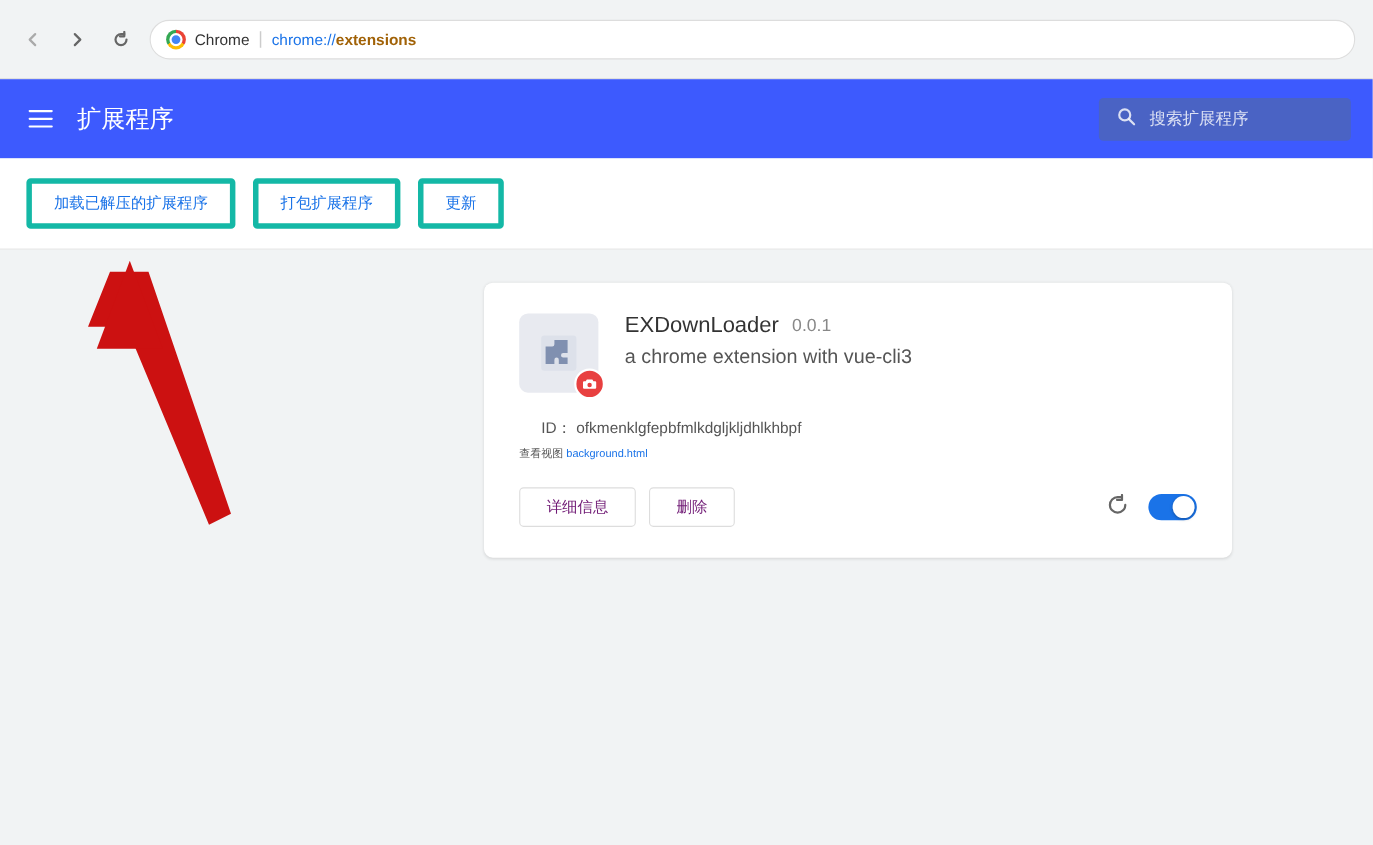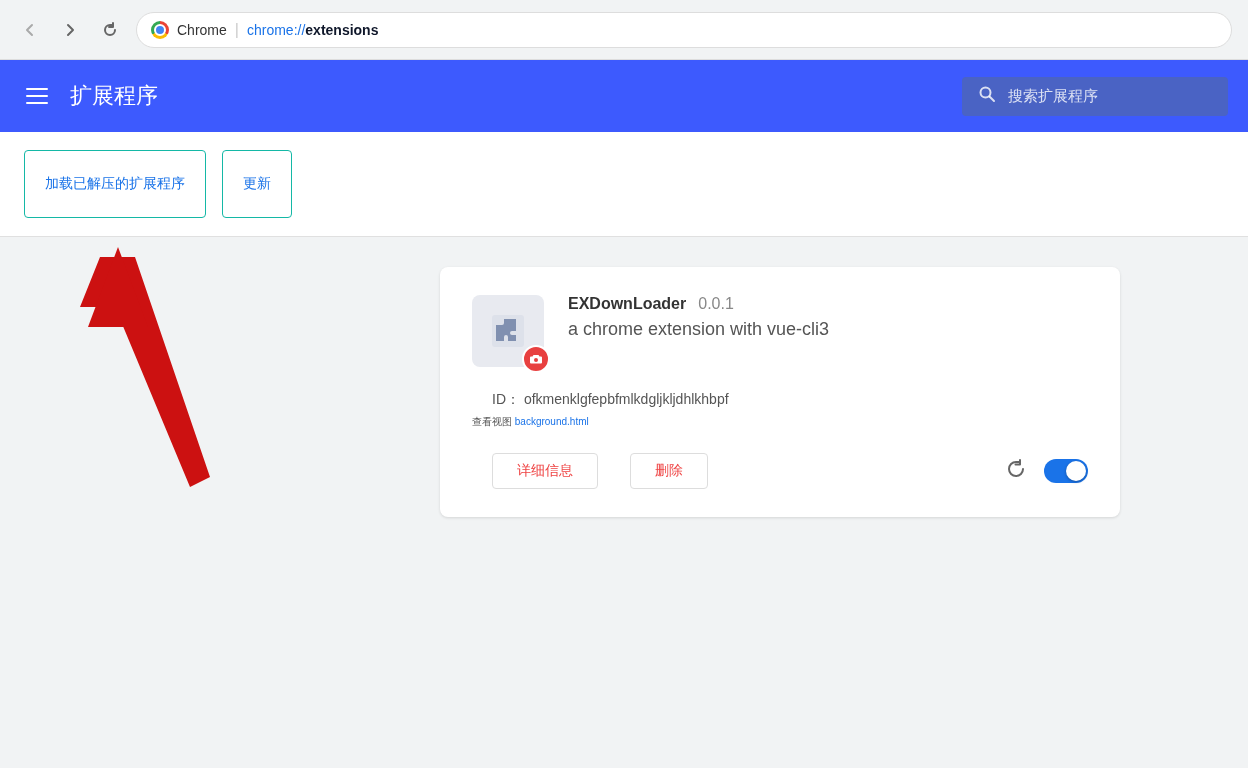--- a/index.html
+++ b/index.html
@@ -6,21 +6,21 @@
     body { font-family: 'Segoe UI', Arial, sans-serif; background: #f1f3f4; width: 1248px; min-height: 768px; }
 
     
     .browser-chrome {
       background: #f1f3f4;
       padding: 10px 16px;
       display: flex;
       align-items: center;
       gap: 12px;
       border-bottom: 1px solid #ddd;
-      height: 60px;
+      height: 72px;
     }
     .nav-btn {
       width: 28px; height: 28px;
       border-radius: 50%;
       border: none;
       background: transparent;
       cursor: pointer;
       display: flex; align-items: center; justify-content: center;
       color: #666;
       font-size: 16px;
@@ -94,45 +94,45 @@
       font-size: 22px;
       font-weight: 400;
     }
     .ext-search {
       display: flex;
       align-items: center;
       background: #4a63c4;
       border-radius: 4px;
       padding: 8px 16px;
       gap: 12px;
-      width: 266px;
+      width: 229px;
     }
     .ext-search-icon {
       color: rgba(255,255,255,0.8);
       font-size: 18px;
     }
     .ext-search-placeholder {
       color: rgba(255,255,255,0.8);
       font-size: 15px;
     }
 
     
     .toolbar {
       background: white;
       padding: 18px 24px;
       display: flex;
       align-items: center;
       gap: 16px;
       border-bottom: 1px solid #e0e0e0;
     }
     .toolbar-btn {
-      border: 1px solid #14b8a6;
+      border: 5px solid #14b8a6;
       background: white;
       color: #1a73e8;
-      padding: 24px 20px;
+      padding: 9px 20px;
       border-radius: 4px;
       font-size: 14px;
       cursor: pointer;
     }
 
     
     .main-content {
       background: #f1f3f4;
       padding: 30px 0 30px 440px;
       min-height: calc(768px - 60px - 72px - 62px);
@@ -178,22 +178,22 @@
       border: 2px solid white;
     }
     .ext-info { flex: 1; }
     .ext-name-row {
       display: flex;
       align-items: center;
       gap: 12px;
       margin-bottom: 6px;
     }
     .ext-name {
-      font-size: 16px;
-      font-weight: 700;
+      font-size: 20px;
+      font-weight: 400;
       color: #333;
     }
     .ext-version {
       font-size: 16px;
       color: #888;
       font-weight: 400;
     }
     .ext-desc {
       font-size: 18px;
       color: #555;
@@ -221,26 +221,25 @@
       align-items: center;
       justify-content: space-between;
     }
     .ext-actions {
       display: flex;
       gap: 12px;
     }
     .ext-action-btn {
       border: 1px solid #ddd;
       background: white;
-      color: #ef4444;
+      color: #701a75;
       padding: 8px 24px;
       border-radius: 4px;
       font-size: 14px;
       cursor: pointer;
-      margin-left: 20px;
     }
     .ext-right-controls {
       display: flex;
       align-items: center;
       gap: 14px;
     }
     .reload-btn {
       background: none;
       border: none;
       cursor: pointer;
@@ -299,21 +298,21 @@
     <svg width="16" height="16" viewBox="0 0 16 16">
         <path d="M13 8A5 5 0 1 1 8 3h3" stroke="#666" stroke-width="2" fill="none" stroke-linecap="round"></path>
         <path d="M11 1l0 4-4 0" stroke="#666" stroke-width="2" fill="none" stroke-linecap="round" stroke-linejoin="round"></path>
       </svg>
   </button>
   <div class="address-bar">
     <div class="chrome-icon"></div>
     <span style="font-size:14px;color:#333;">Chrome</span>
     <span class="address-divider">|</span>
     <span class="address-text">
-      <span>chrome://</span><span style="font-weight:600;color:#0f172a;">extensions</span>
+      <span>chrome://</span><span style="font-weight:600;color:#a16207;">extensions</span>
     </span>
   </div>
 </div>
 
 <div class="ext-header">
   <div class="ext-header-left">
     <div class="hamburger">
       <span></span>
       <span></span>
       <span></span>
@@ -326,20 +325,21 @@
           <circle cx="7.5" cy="7.5" r="5" stroke="rgba(255,255,255,0.8)" stroke-width="2"></circle>
           <line x1="11.5" y1="11.5" x2="16" y2="16" stroke="rgba(255,255,255,0.8)" stroke-width="2" stroke-linecap="round"></line>
         </svg>
     </span>
     <span class="ext-search-placeholder">搜索扩展程序</span>
   </div>
 </div>
 
 <div class="toolbar">
   <button class="toolbar-btn">加载已解压的扩展程序</button>
+  <button class="toolbar-btn">打包扩展程序</button>
   <button class="toolbar-btn">更新</button>
 </div>
 
 <div class="main-content">
 
   <div class="arrow-container">
     <svg width="200" height="300" viewBox="0 0 200 300" xmlns="http://www.w3.org/2000/svg">
 
       <defs>
         <marker id="arrowhead" markerWidth="10" markerHeight="7" refX="0" refY="3.5" orient="auto">

